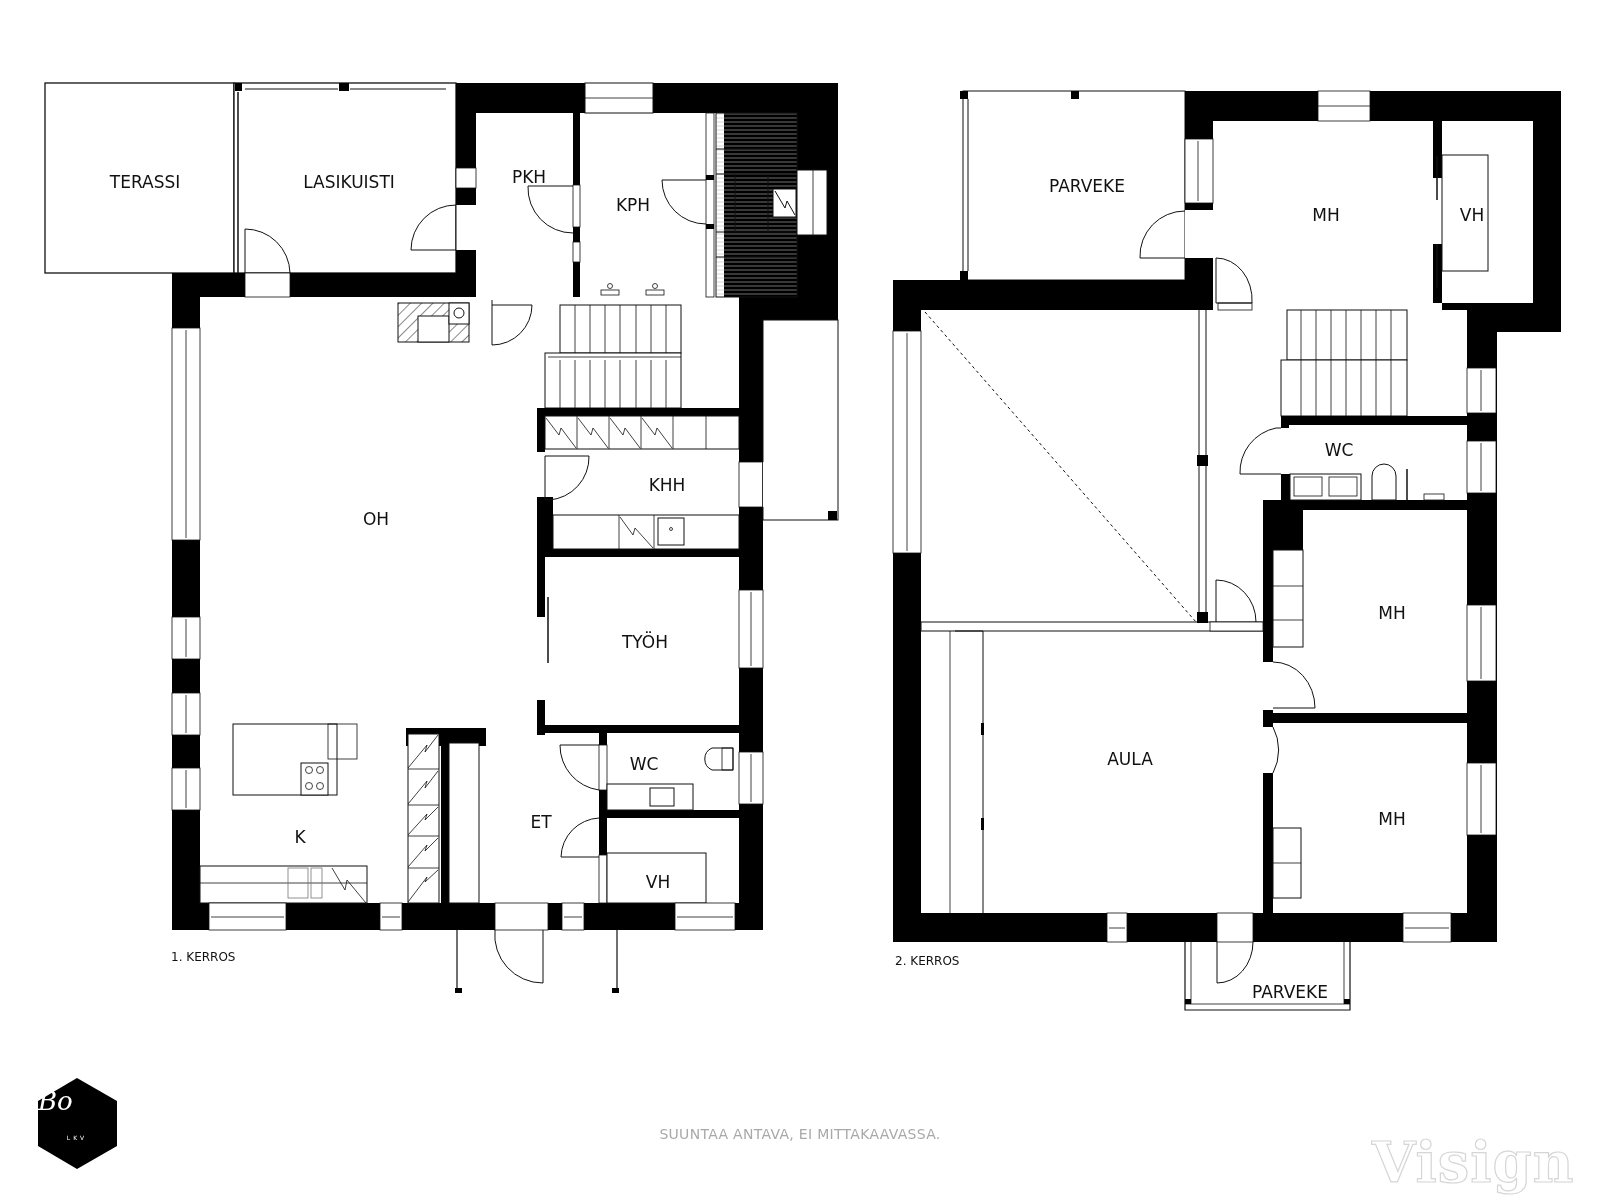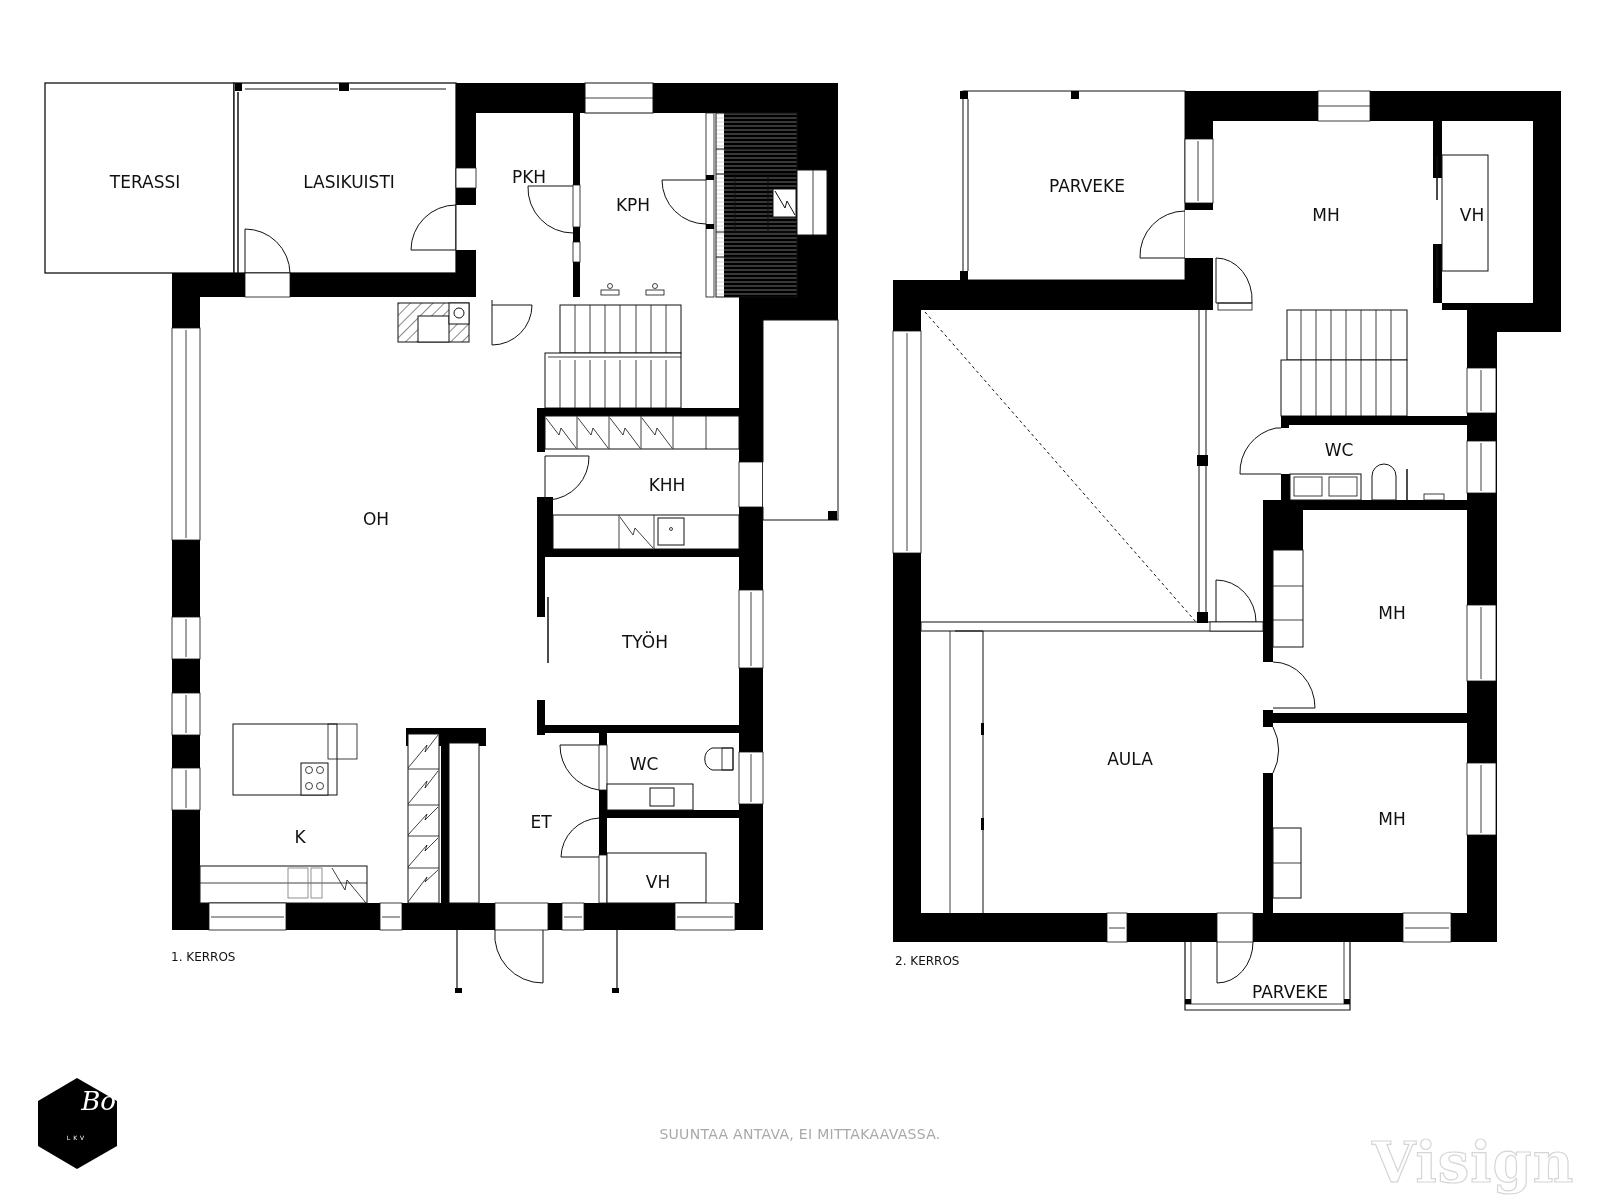--- a/index.html
+++ b/index.html
@@ -2,21 +2,21 @@
 <html><head>
 <meta charset="utf-8">
 <style>
   html, body { margin: 0; padding: 0; background: #ffffff; }
   body { width: 1600px; height: 1200px; position: relative; overflow: hidden; font-family: "DejaVu Sans", sans-serif; }
   #plan { position: absolute; left: 0; top: 0; width: 1600px; height: 1200px; }
   .room-label { font-family: "DejaVu Sans", sans-serif; font-size: 17px; fill: #111111; text-anchor: middle; dominant-baseline: middle; }
   .floor-label { font-family: "DejaVu Sans", sans-serif; font-size: 12px; fill: #111111; }
   .disclaimer { position: absolute; left: 0; width: 1600px; top: 1126px; text-align: center; font-family: "DejaVu Sans", sans-serif; font-size: 14px; color: #a9a9a9; letter-spacing: 0.3px; }
   .watermark { position: absolute; left: 1372px; top: 1129px; font-family: "DejaVu Serif", serif; font-size: 56px; font-weight: bold; color: #ffffff; -webkit-text-stroke: 1.2px #d6d6d6; letter-spacing: 1px; }
-  .logo-text { position: absolute; left: 38px; top: 1086px; width: 78px; text-align: right; color: #fff; font-family: "DejaVu Serif", serif; font-style: italic; font-size: 26px; }
+  .logo-text { position: absolute; left: 38px; top: 1086px; width: 78px; text-align: left; color: #fff; font-family: "DejaVu Serif", serif; font-style: italic; font-size: 26px; }
   .logo-sub { position: absolute; left: 38px; top: 1134px; width: 78px; text-align: center; color: #fff; font-family: "DejaVu Sans", sans-serif; font-size: 6px; letter-spacing: 3px; }
 </style>
 </head>
 <body>
 
 <svg id="plan" viewBox="0 0 1600 1200" xmlns="http://www.w3.org/2000/svg">
   <defs>
     <pattern id="hatch" width="8" height="8" patternUnits="userSpaceOnUse" patternTransform="rotate(45)">
       <line x1="0" y1="0" x2="0" y2="8" stroke="#111" stroke-width="1"></line>
     </pattern>

